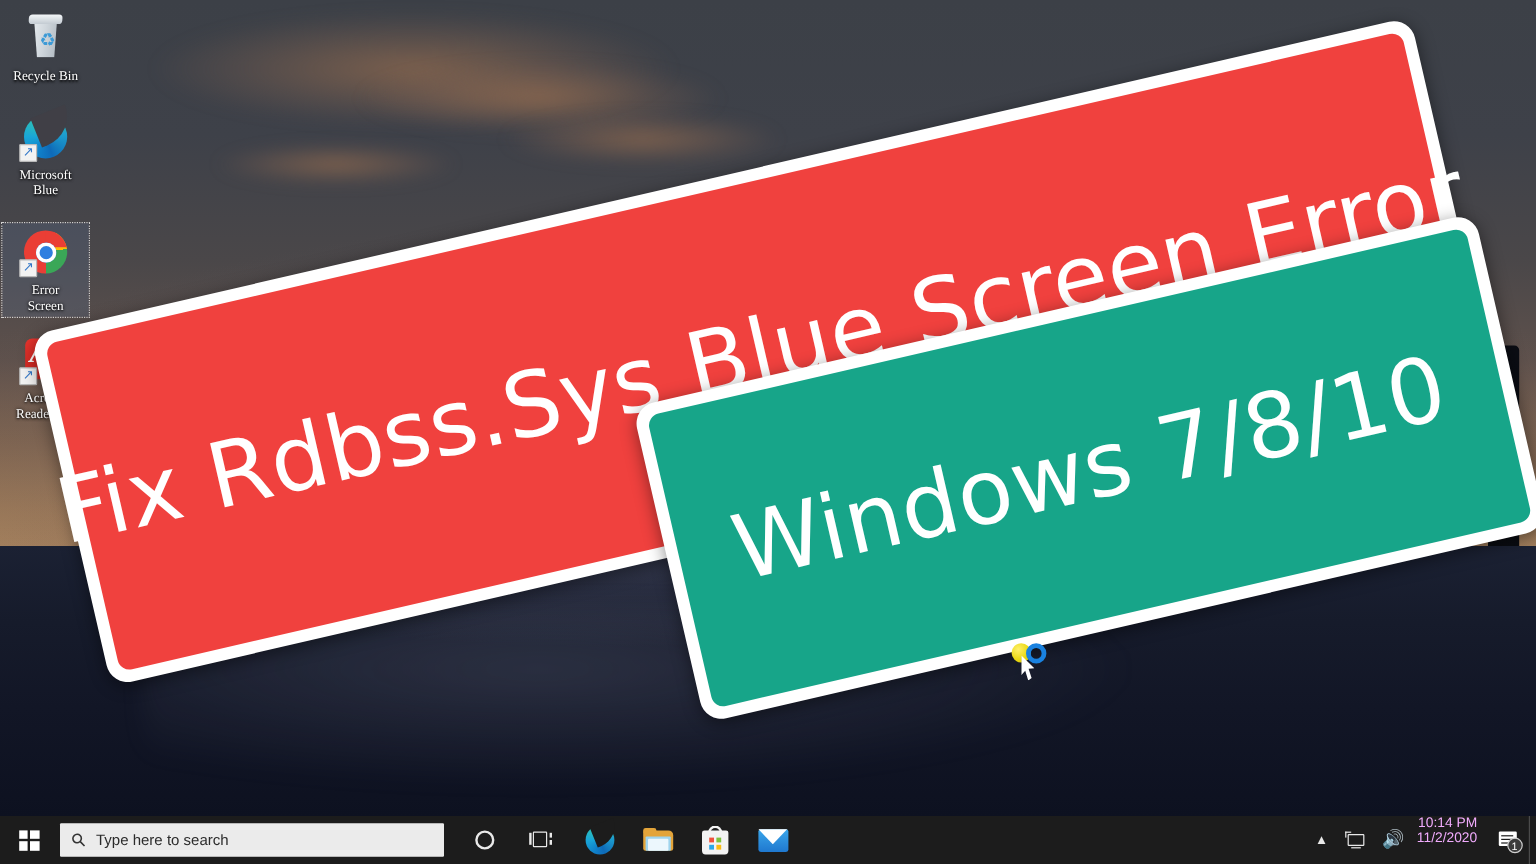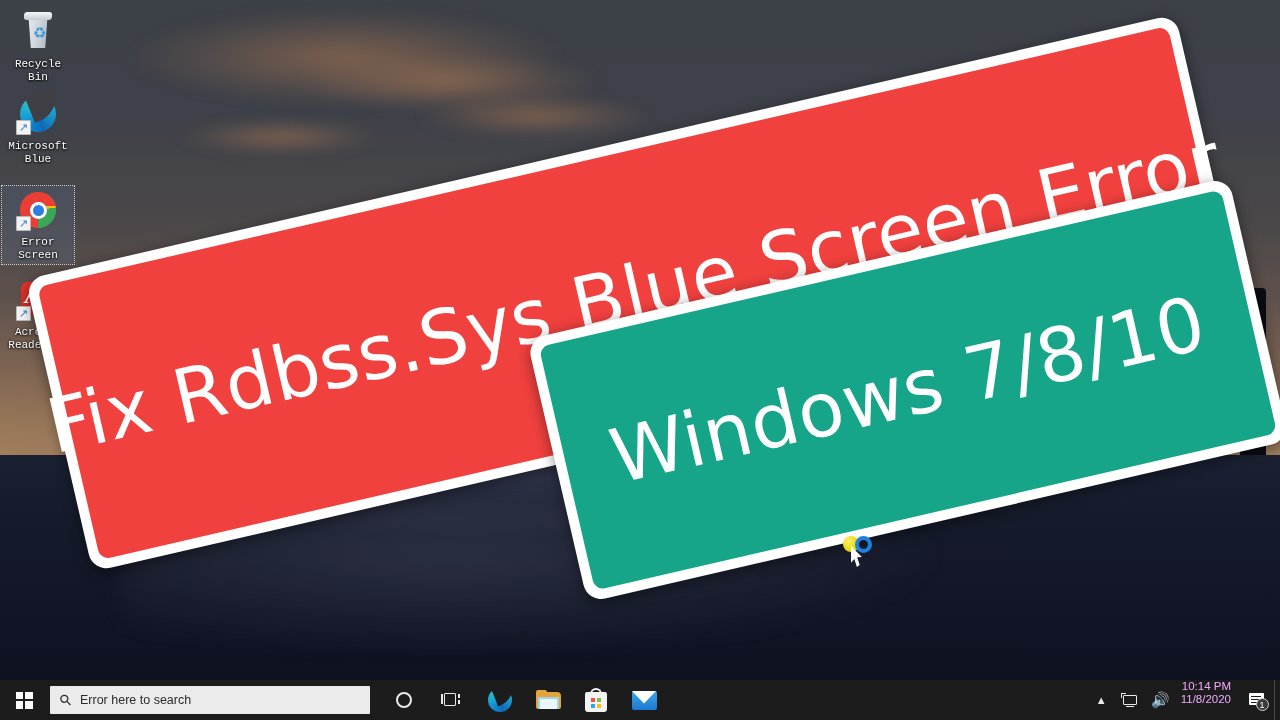--- a/index.html
+++ b/index.html
@@ -48,21 +48,21 @@
   
   .dicon {
     position:absolute; width:72px;
     display:flex; flex-direction:column; align-items:center;
     text-align:center; cursor:default;
   }
   .dicon .glyph { width:44px; height:44px; position:relative; }
   .dicon .dlabel {
     margin-top:4px; font-size:11px; line-height:12.5px; color:#fff;
     text-shadow:0 1px 2px rgba(0,0,0,0.9), 0 0 3px rgba(0,0,0,0.8);
-    font-family:Liberation Mono, monospace;
+    font-family:Liberation Serif, serif;
   }
   .dicon.selected { background:rgba(90,120,160,0.22); outline:1px dotted rgba(255,255,255,0.75); }
   .shortcut-arrow {
     position:absolute; left:0; bottom:1px; width:15px; height:15px;
     background:#f2f2f2; border:1px solid #b9b9b9; border-radius:1px;
     display:flex; align-items:center; justify-content:center;
     font-size:11px; color:#3478c8; line-height:1;
   }
 
   
@@ -330,21 +330,21 @@
     <div class="win-logo">
         <i></i>
         <i></i>
         <i></i>
         <i></i>
       </div>
   </div>
 
   <div id="search-box" style="background: rgb(235, 235, 235);">
     <span class="search-glyph">⚲</span>
-    <span id="search-placeholder">Error here to search</span>
+    <span id="search-placeholder">Type here to search</span>
   </div>
 
   <div class="tb-icon" style="margin-left:10px;">
     <div class="cortana-ring"></div>
   </div>
 
   <div class="tb-icon">
     <div class="taskview">
       <div class="tv-main"></div>
         <div class="tv-r1"></div>
@@ -395,21 +395,21 @@
         <div class="n-plug"></div>
           <div class="n-mon"></div>
           <div class="n-base"></div>
       </div>
     </div>
     <div class="tray-item">
       <div class="vol-ico">🔊</div>
     </div>
     <div id="clock">
       <span>10:14 PM</span>
-      <span>11/8/2020</span>
+      <span>11/2/2020</span>
     </div>
     <div id="notif">
       <div class="notif-box">
         <div class="nb-main"></div>
           <div class="nb-l1"></div>
           <div class="nb-l2"></div>
           <div class="nb-l3"></div>
         <div class="notif-badge">1</div>
       </div>
     </div>

